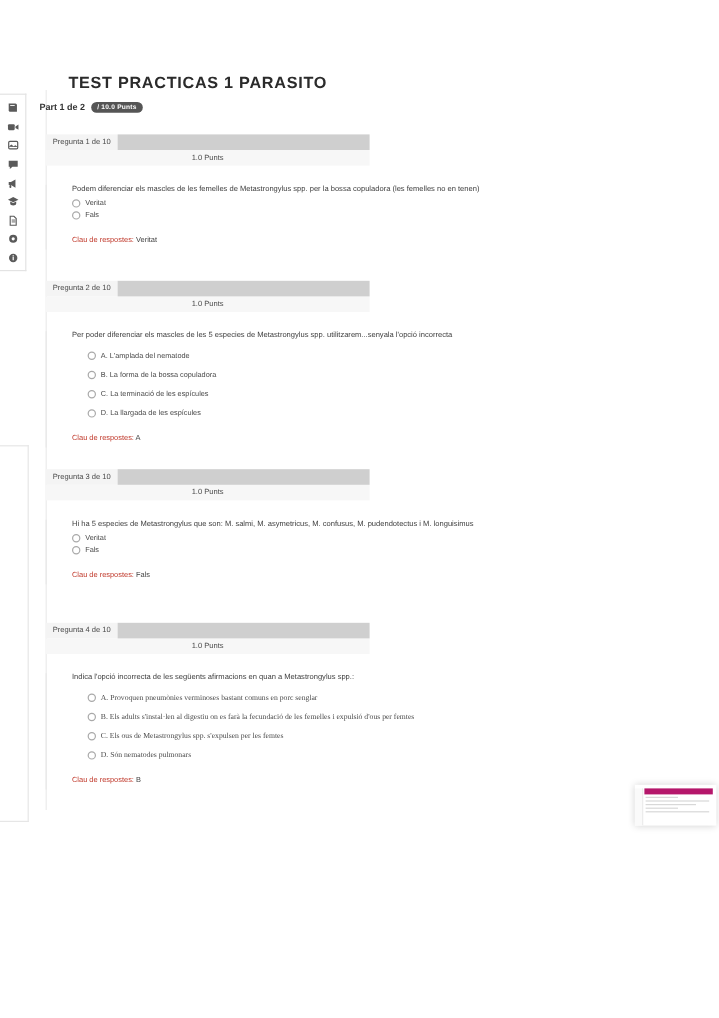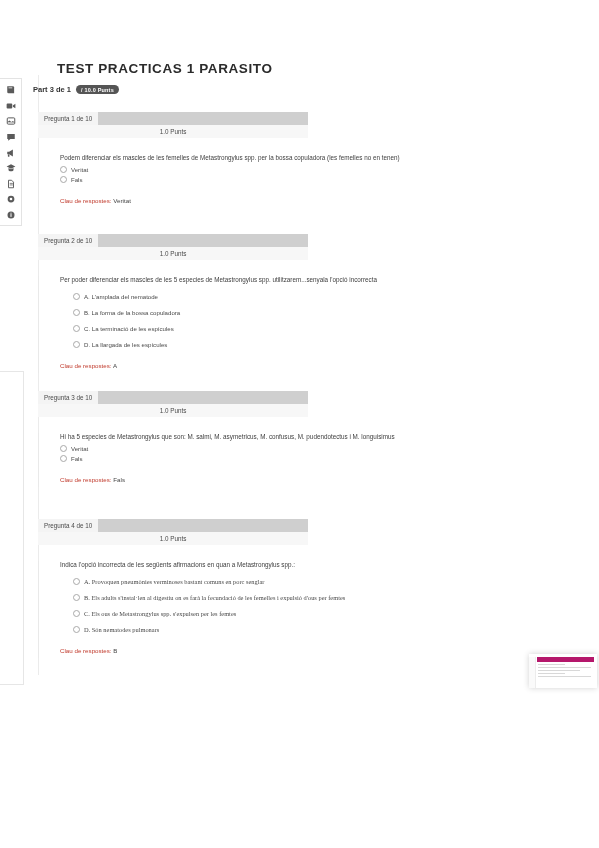--- a/index.html
+++ b/index.html
@@ -193,21 +193,21 @@
 
 <div id="left-panel"></div>
 
 <div id="doc">
 
   <div class="vrule" style="left:16px;top:75px;height:600px;"></div>
 
   <h1 id="page-title">TEST PRACTICAS 1 PARASITO</h1>
 
   <div id="part-row">
-    <span id="part-label">Part 3 de 1</span>
+    <span id="part-label">Part 1 de 2</span>
     <span id="part-badge">/ 10.0 Punts</span>
   </div>
 
   <div class="question" style="top:112px;">
     <div class="q-head">
       <div class="q-head-top">
         <div class="q-tab">Pregunta 1 de 10</div>
         <div class="q-bar"></div>
       </div>
       <div class="q-points">1.0 Punts</div>

